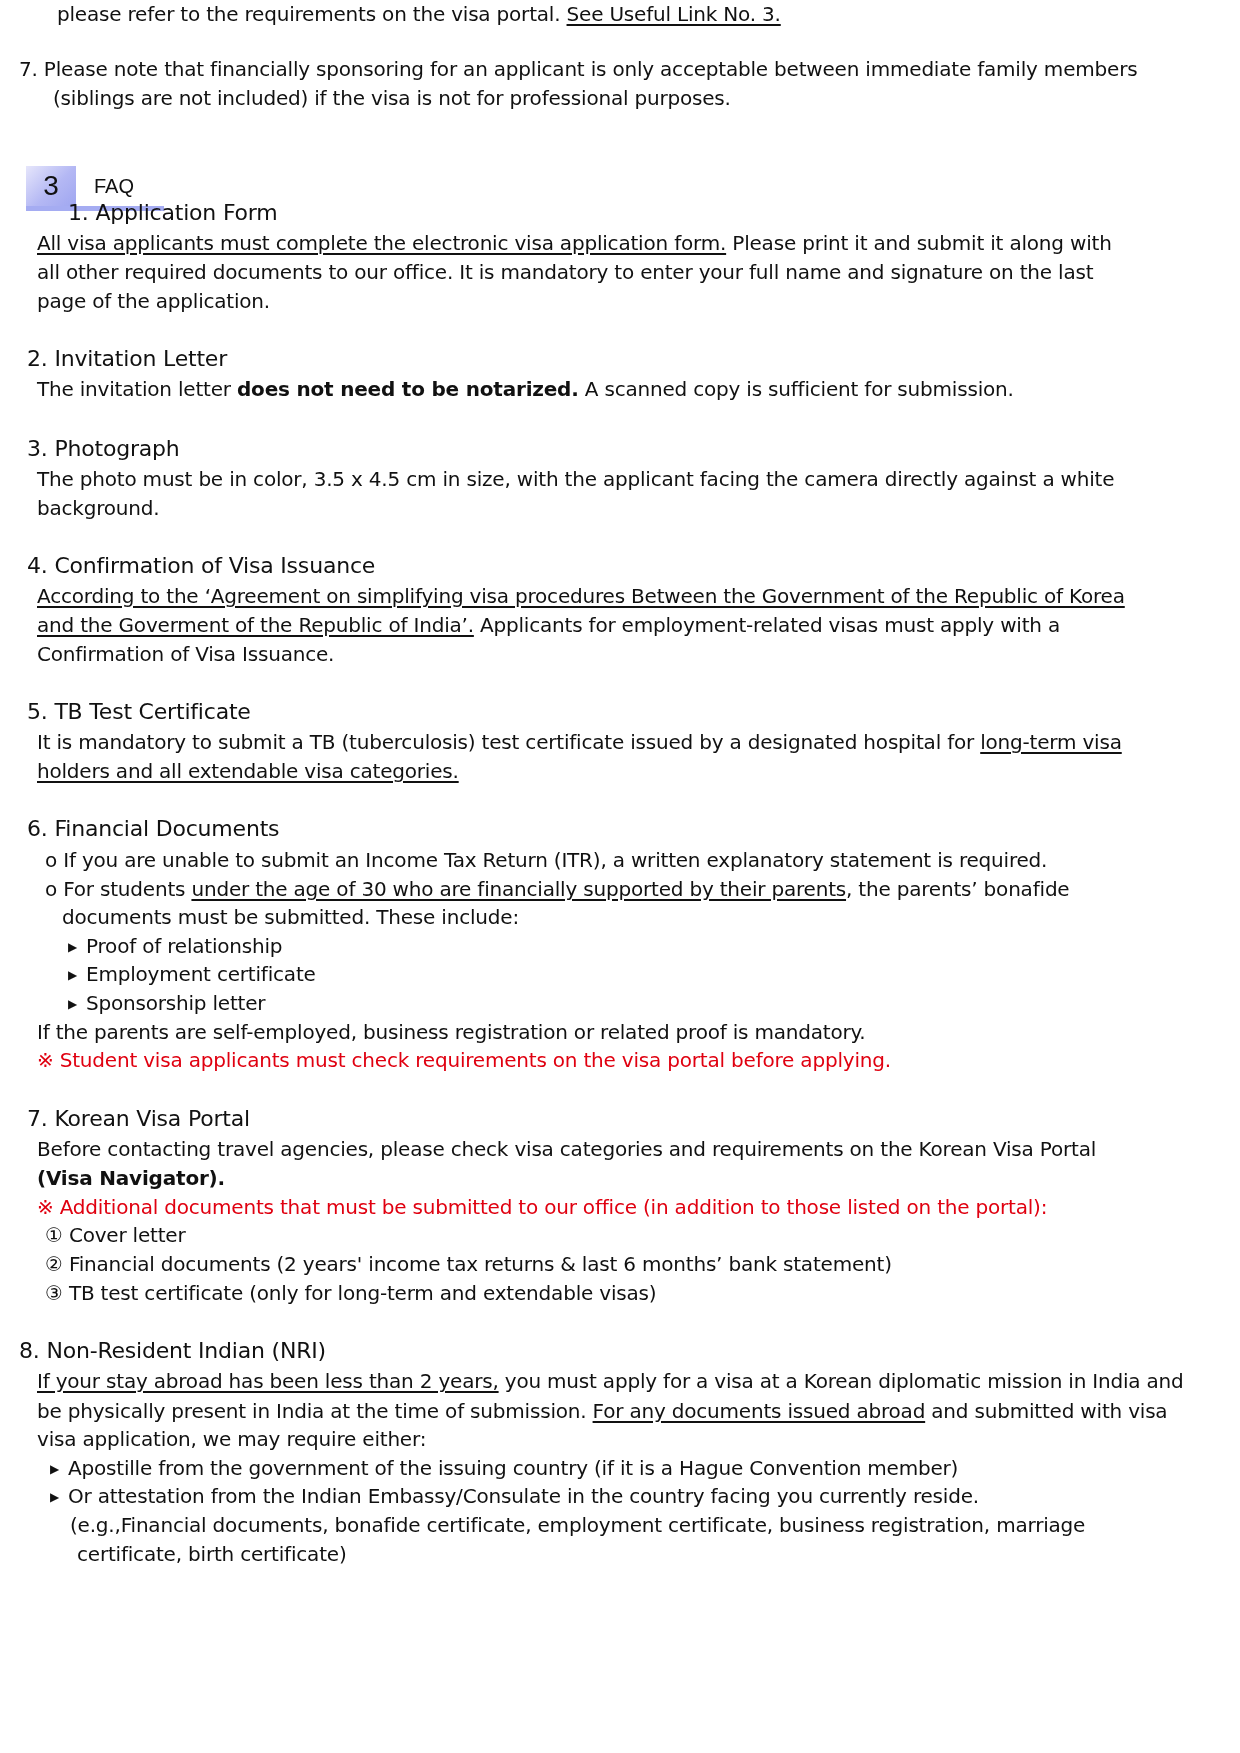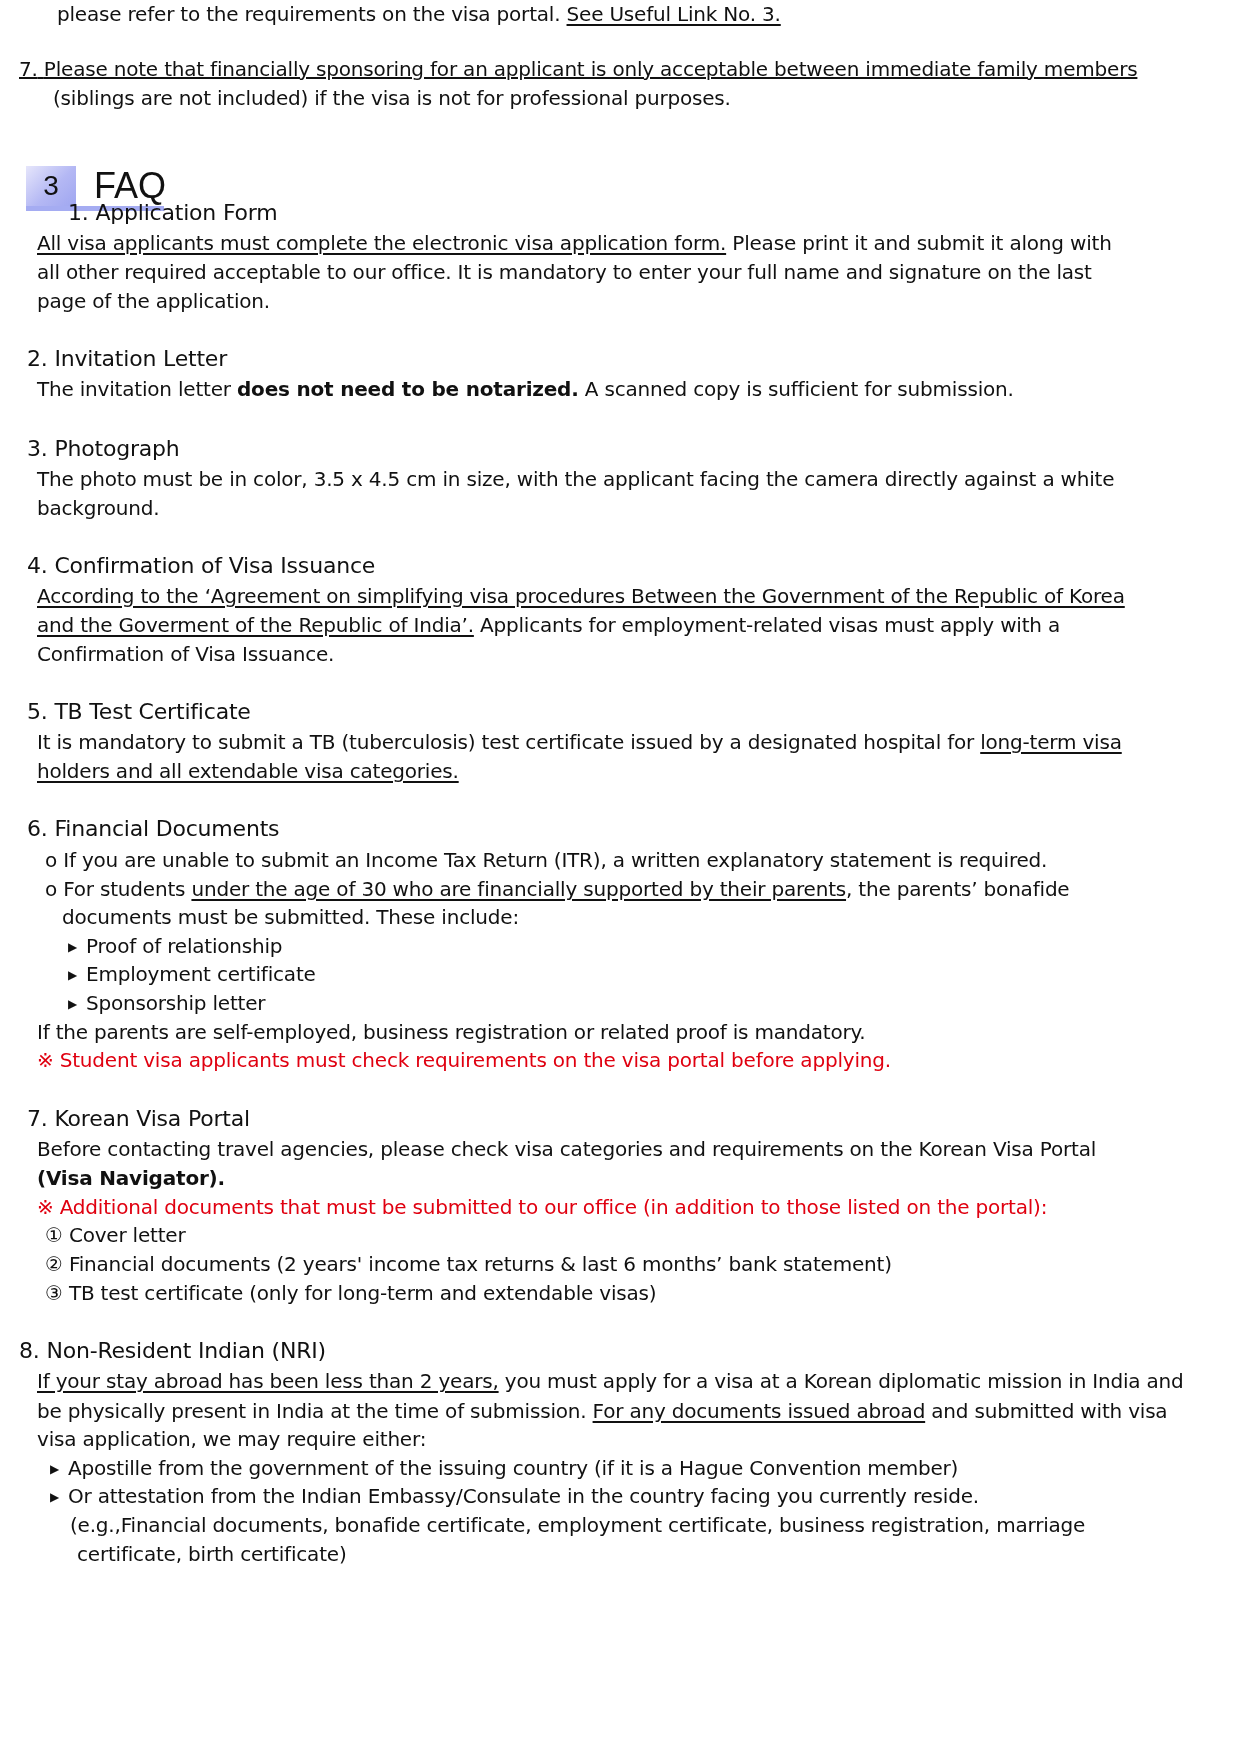--- a/index.html
+++ b/index.html
@@ -21,56 +21,56 @@
 
     .sec-head { position: absolute; left: 26px; top: 166px; height: 44px; }
     .sec-num {
       position: absolute; left: 0; top: 0; width: 50px; height: 40px;
       background: linear-gradient(135deg, #e6e6fb 0%, #b4b8f4 55%, #9fa6f0 100%);
       font-size: 28px; line-height: 40px; text-align: center;
       font-family: "Liberation Sans", "DejaVu Sans", sans-serif;
     }
     .sec-title {
       position: absolute; left: 68px; top: 0; height: 40px;
-      font-size: 36px; line-height: 40px;
+      font-size: 20px; line-height: 40px;
       font-family: "Liberation Sans", "DejaVu Sans", sans-serif;
     }
     .sec-bar {
       position: absolute; left: 0; top: 40px; width: 138px; height: 5px;
       background: #a5acf2;
     }
     .bullet-tri { display: inline-block; width: 18px; font-size: 12px; vertical-align: 2px; }
   </style>
 </head>
 <body>
 
 <div class="page">
 
   <div class="line" style="left:57px; top:0px;">
     <span>please refer to the requirements on the visa portal.</span>
     <span class="u">See Useful Link No. 3.</span>
   </div>
 
-  <div class="line" style="left:19px; top:55px;text-decoration:underline;">
+  <div class="line" style="left:19px; top:55px;">
     <span>7.</span>
     <span>Please note that financially sponsoring for an applicant is only acceptable between immediate family members</span>
   </div>
   <div class="line" style="left:53px; top:84px;">(siblings are not included) if the visa is not for professional purposes.</div>
 
   <div class="sec-head">
     <div class="sec-num">3</div>
     <div class="sec-title">FAQ</div>
     <div class="sec-bar"></div>
   </div>
 
   <div class="line heading" style="left:27px; top:199px;margin-left:41px;">1. Application Form</div>
   <div class="line" style="left:37px; top:229px;">
     <span class="u">All visa applicants must complete the electronic visa application form.</span><span> Please print it and submit it along with</span>
   </div>
-  <div class="line" style="left:37px; top:258px; width:1043px;">all other required acceptable to our office. It is mandatory to enter your full name and signature on the last</div>
+  <div class="line" style="left:37px; top:258px; width:1043px;">all other required documents to our office. It is mandatory to enter your full name and signature on the last</div>
   <div class="line" style="left:37px; top:287px;">page of the application.</div>
 
   <div class="line heading" style="left:27px; top:345px;">2. Invitation Letter</div>
   <div class="line" style="left:37px; top:375px;">
     <span>The invitation letter </span><span class="b">does not need to be notarized.</span><span> A scanned copy is sufficient for submission.</span>
   </div>
 
   <div class="line heading" style="left:27px; top:435px;">3. Photograph</div>
   <div class="line" style="left:37px; top:465px;">The photo must be in color, 3.5 x 4.5 cm in size, with the applicant facing the camera directly against a white</div>
   <div class="line" style="left:37px; top:494px;">background.</div>

